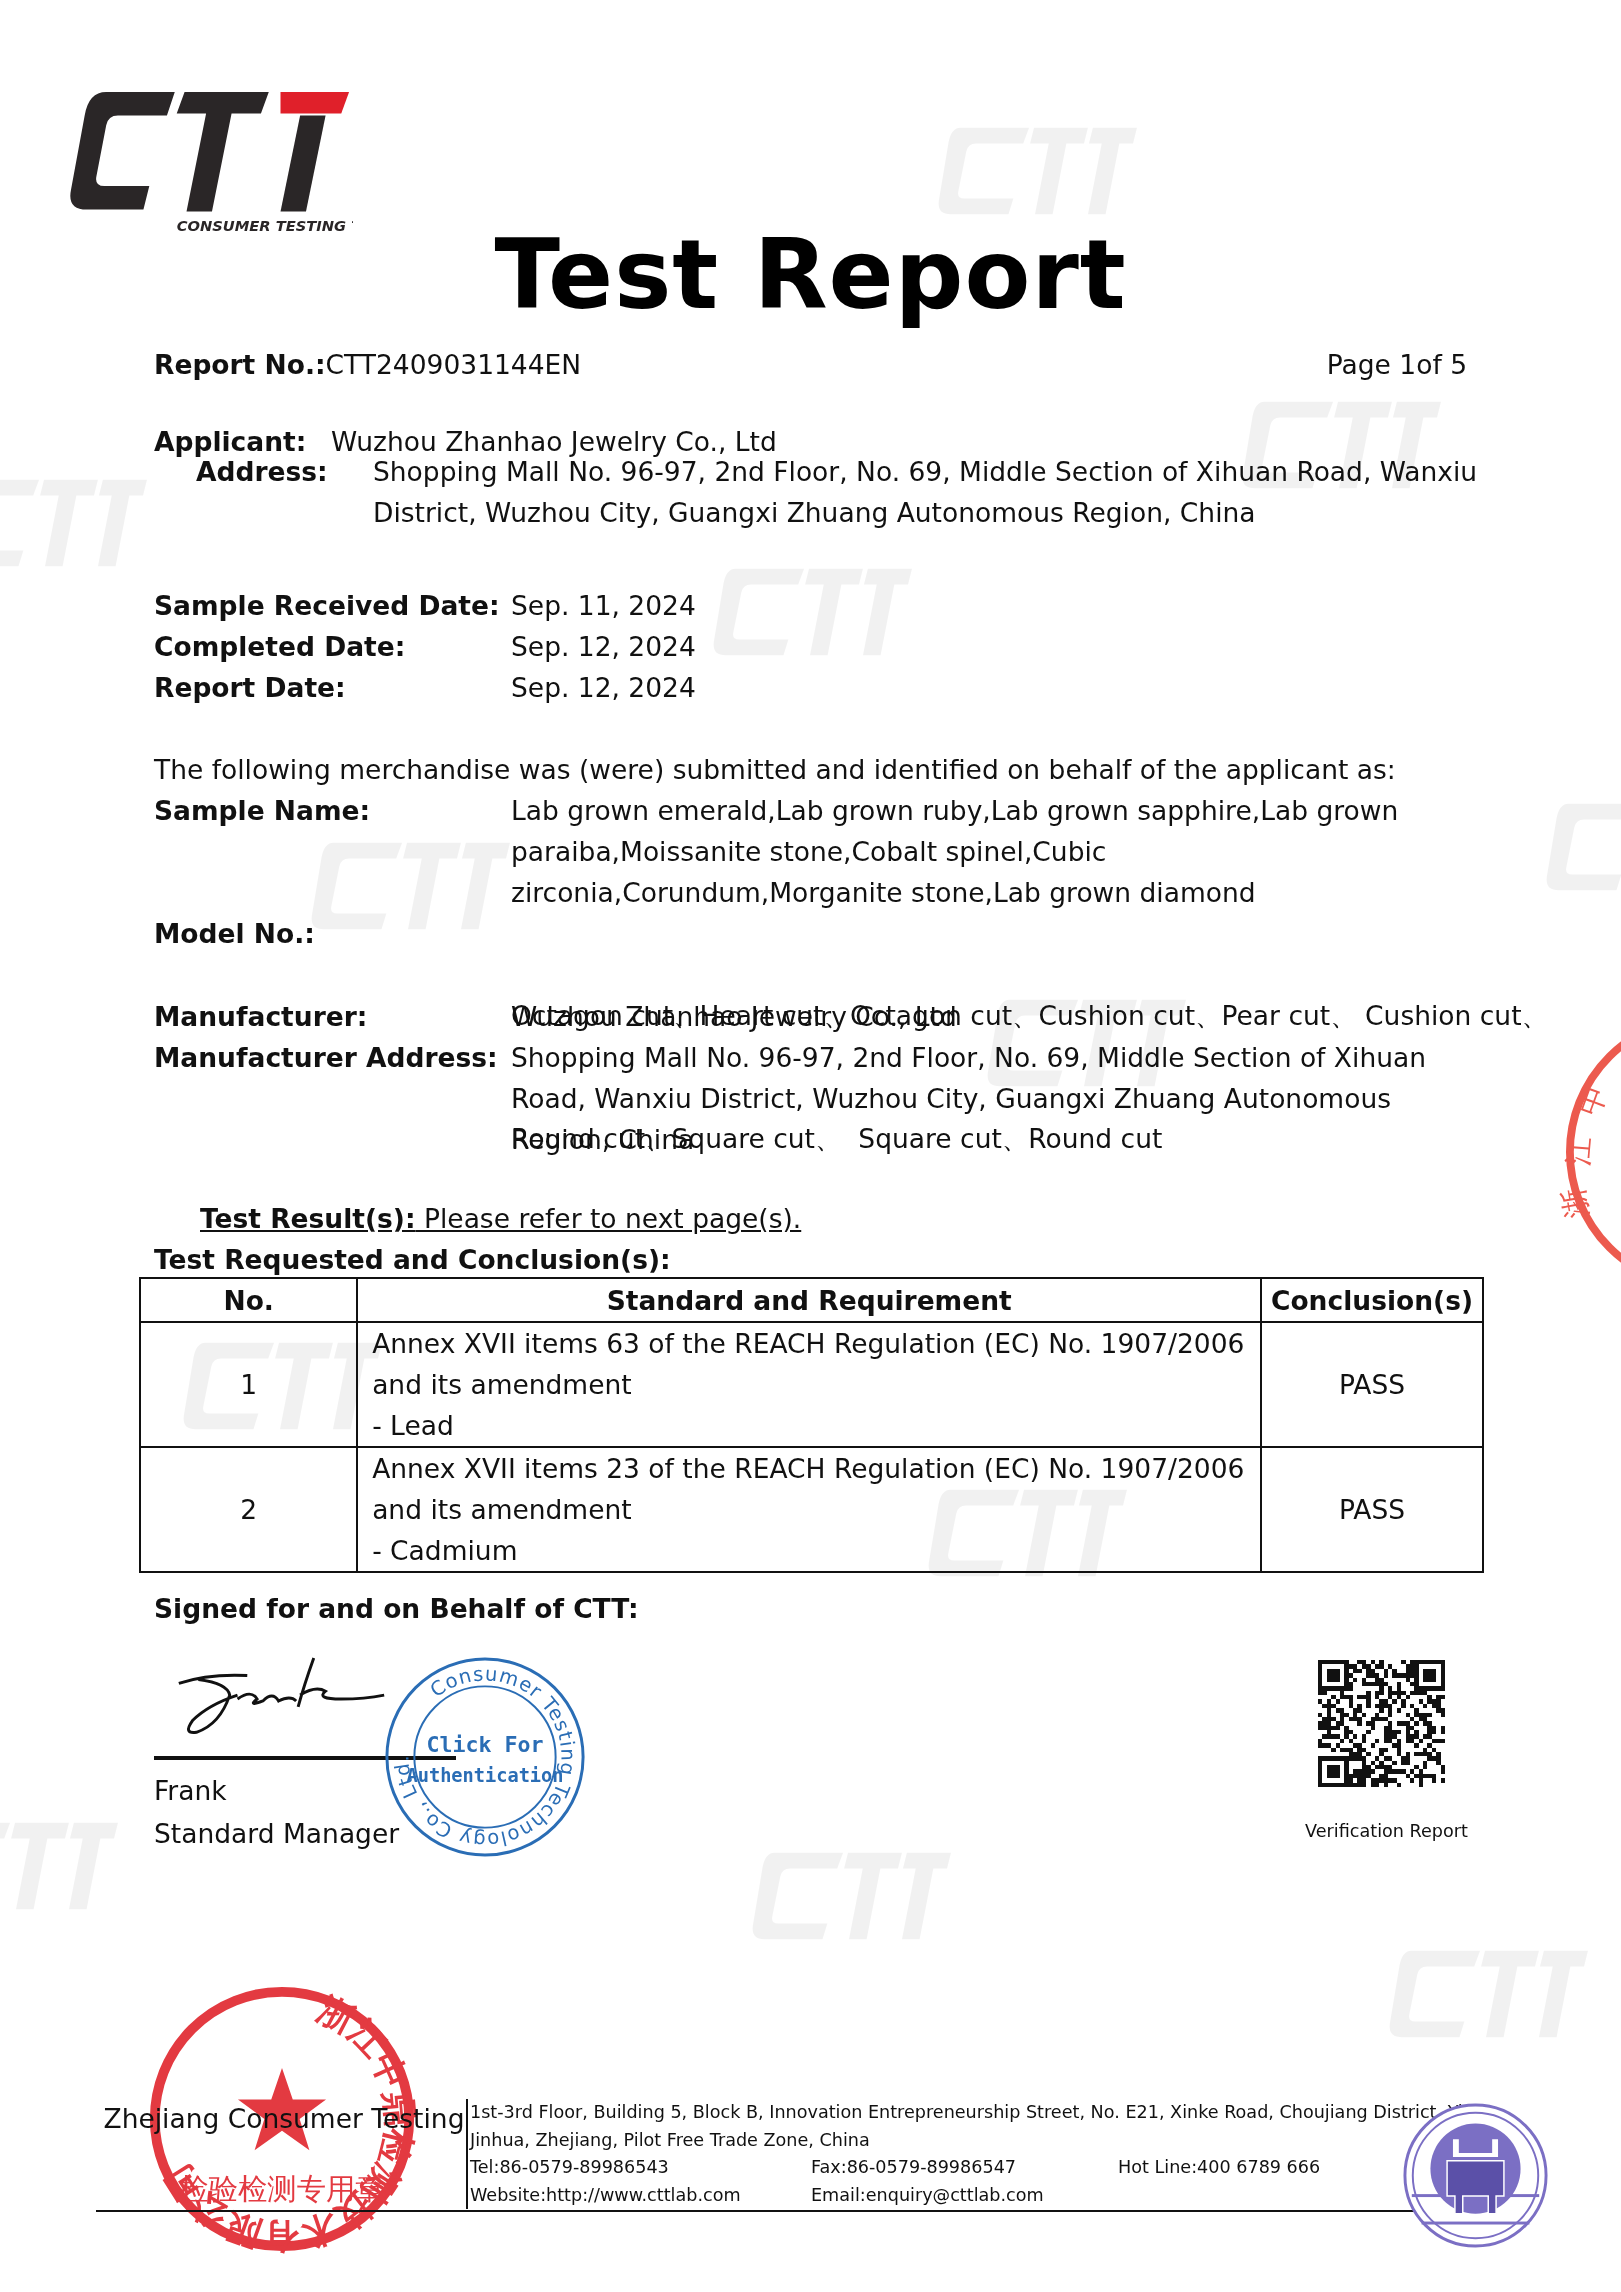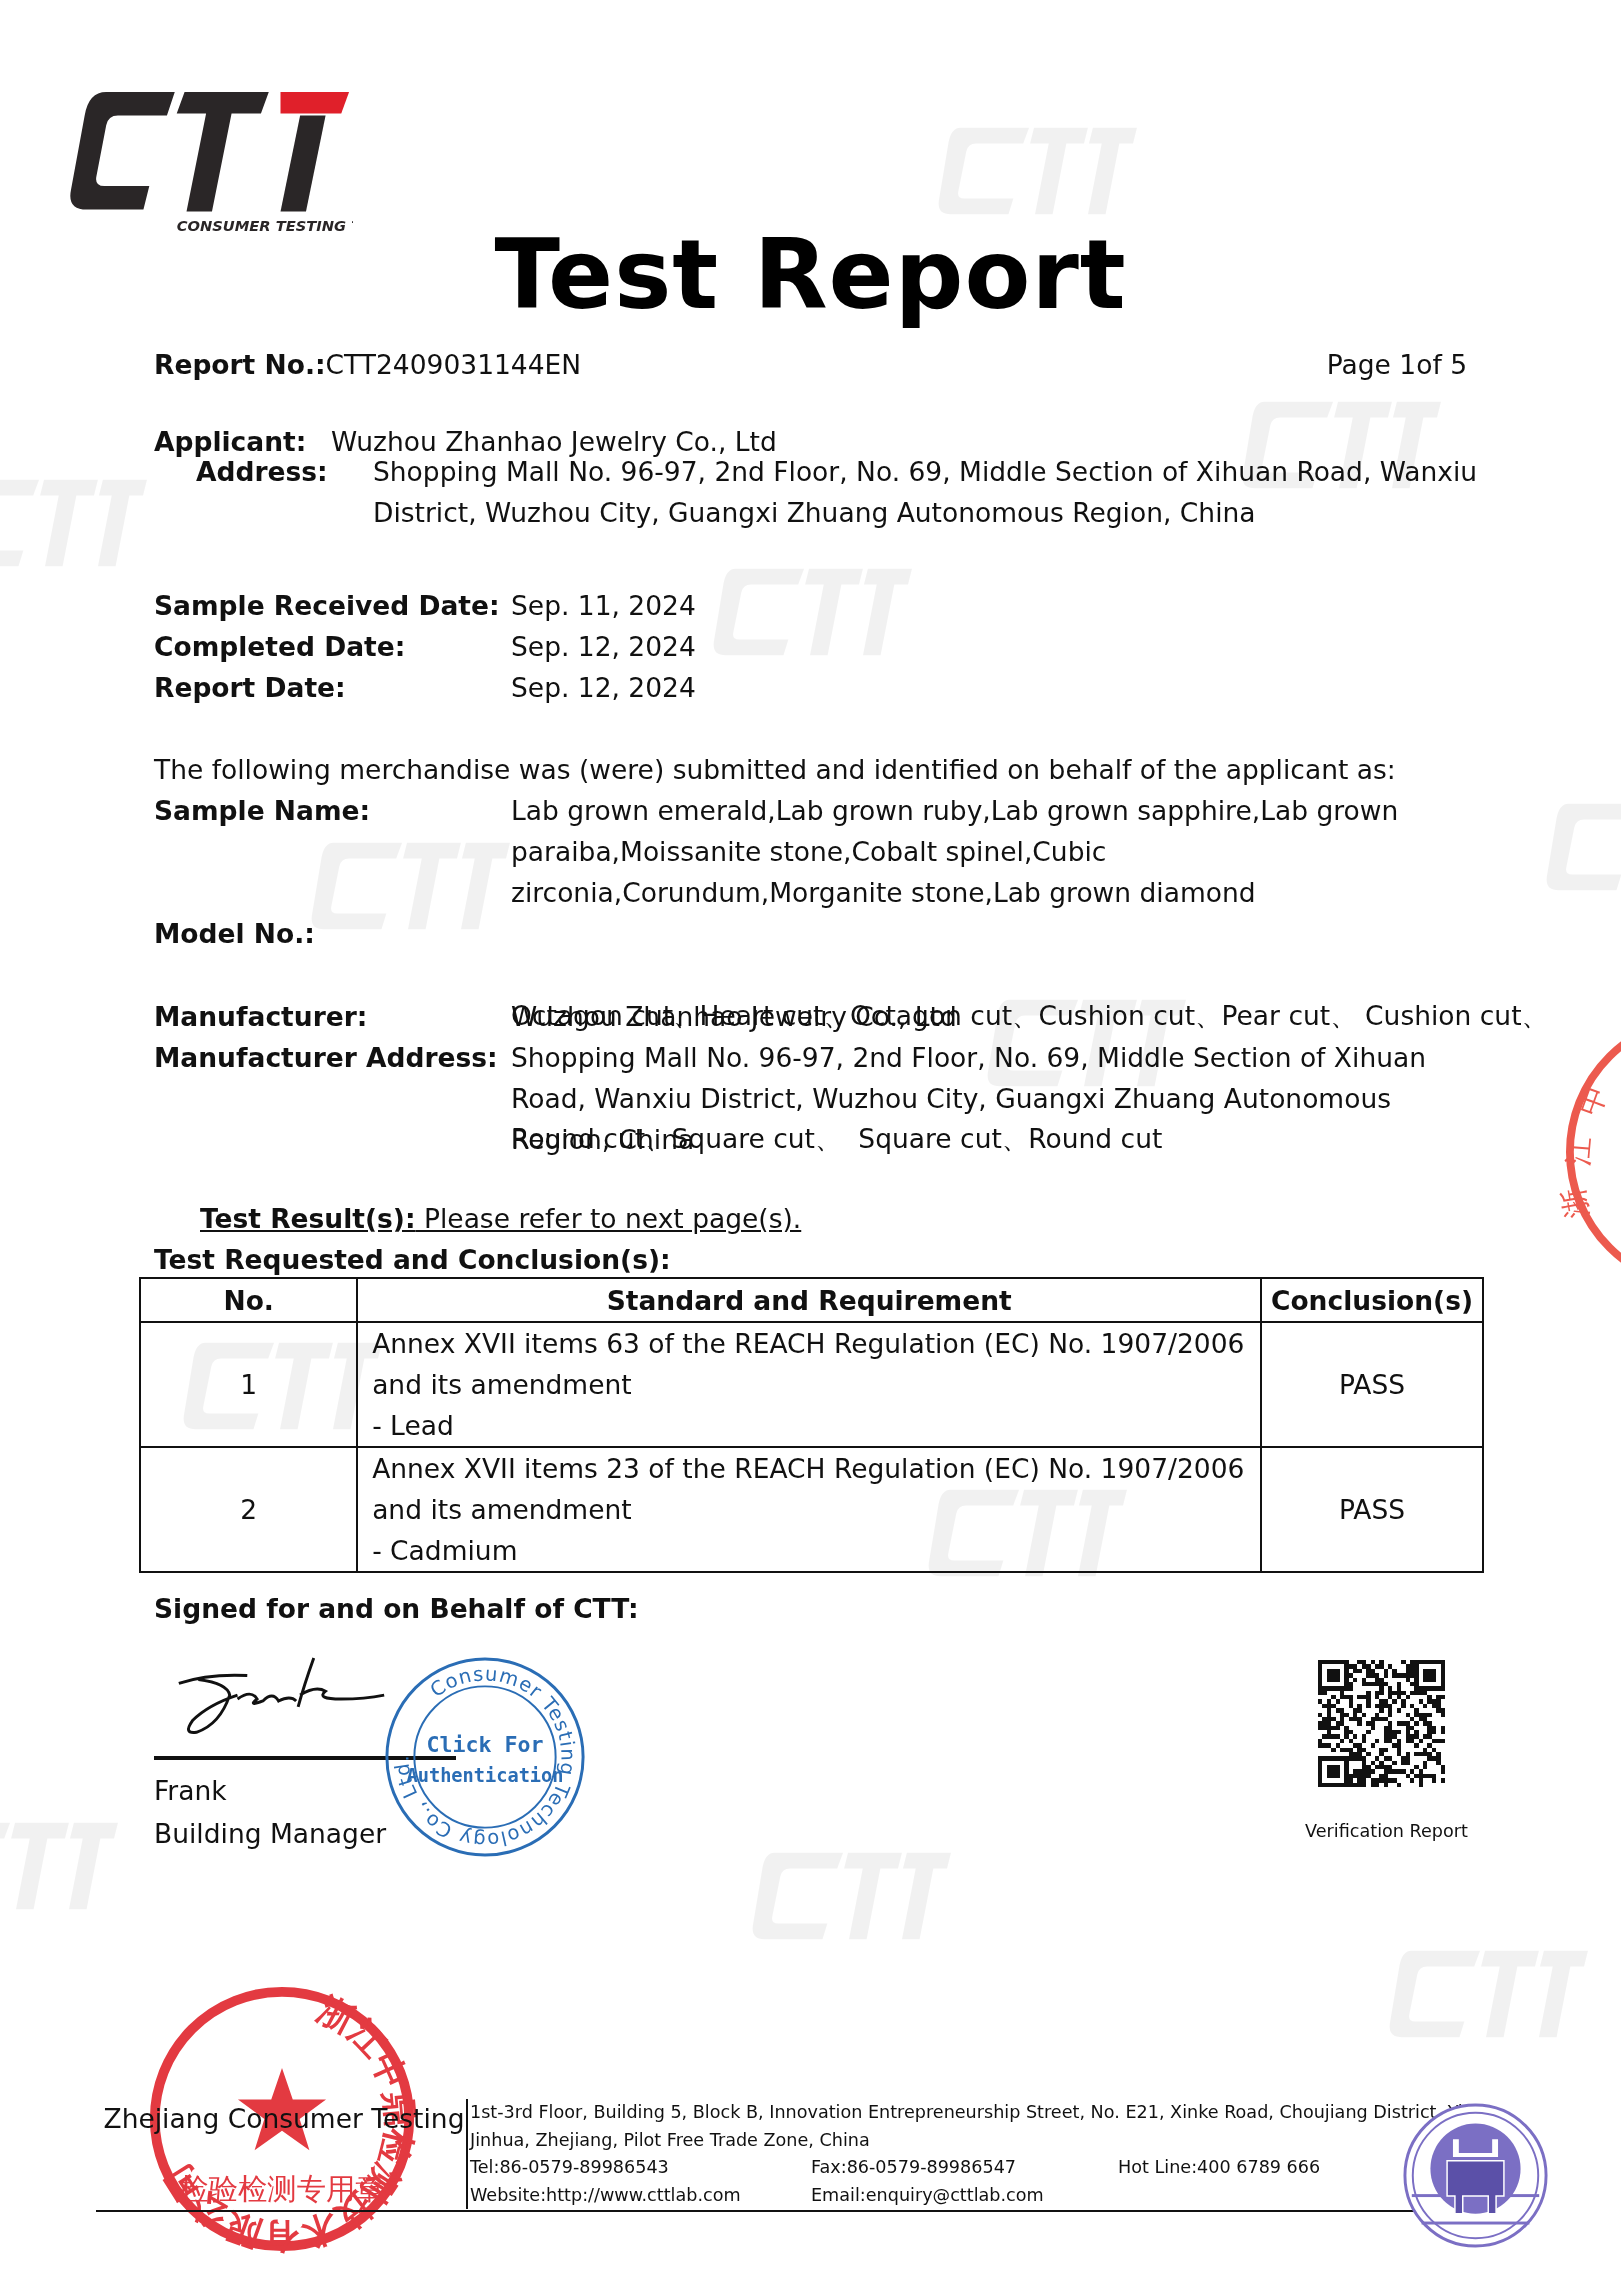--- a/index.html
+++ b/index.html
@@ -251,21 +251,21 @@
   <span class="k">Signed for and on Behalf of CTT:</span>
 </div>
 <div class="abs" style="left:169px;top:1656px;width:225px;height:88px;">
   <svg viewBox="0 0 230 90" width="225" height="88">
     <path d="M10 28 Q40 18 80 20 M30 24 Q60 28 62 40 Q52 70 28 78 Q14 80 24 66 Q40 50 70 40" stroke="#111" stroke-width="3" fill="none"></path>
     <path d="M70 44 Q84 34 90 44 Q80 52 96 46 Q106 36 112 46 Q124 40 130 46 M148 2 Q138 30 132 52 M134 40 Q150 30 160 36 Q150 44 176 44 Q200 44 220 40" stroke="#111" stroke-width="3" fill="none"></path>
   </svg>
 </div>
 <div class="abs" style="left:154px;top:1756px;width:302px;height:0;border-top:4.9px solid #111;"></div>
 <div class="row" style="top:1770px;">Frank</div>
-<div class="row" style="top:1813px;">Building Manager</div>
+<div class="row" style="top:1813px;">Standard Manager</div>
 
 <div id="auth-stamp" class="abs">
   <svg viewBox="0 0 210 210" width="206" height="206">
     <defs>
         <path id="ringPath" d="M105 105 m-78 0 a78 78 0 1 1 156 0 a78 78 0 1 1 -156 0"></path>
       </defs>
     <circle cx="105" cy="105" r="100" fill="none" stroke="#2a6db5" stroke-width="3"></circle>
     <circle cx="105" cy="105" r="72" fill="none" stroke="#2a6db5" stroke-width="2"></circle>
     <text font-family="DejaVu Sans, sans-serif" font-size="20" fill="#2a6db5" letter-spacing="1">
       <textPath href="#ringPath" startOffset="14%">Consumer Testing Technology Co., Ltd.</textPath>

